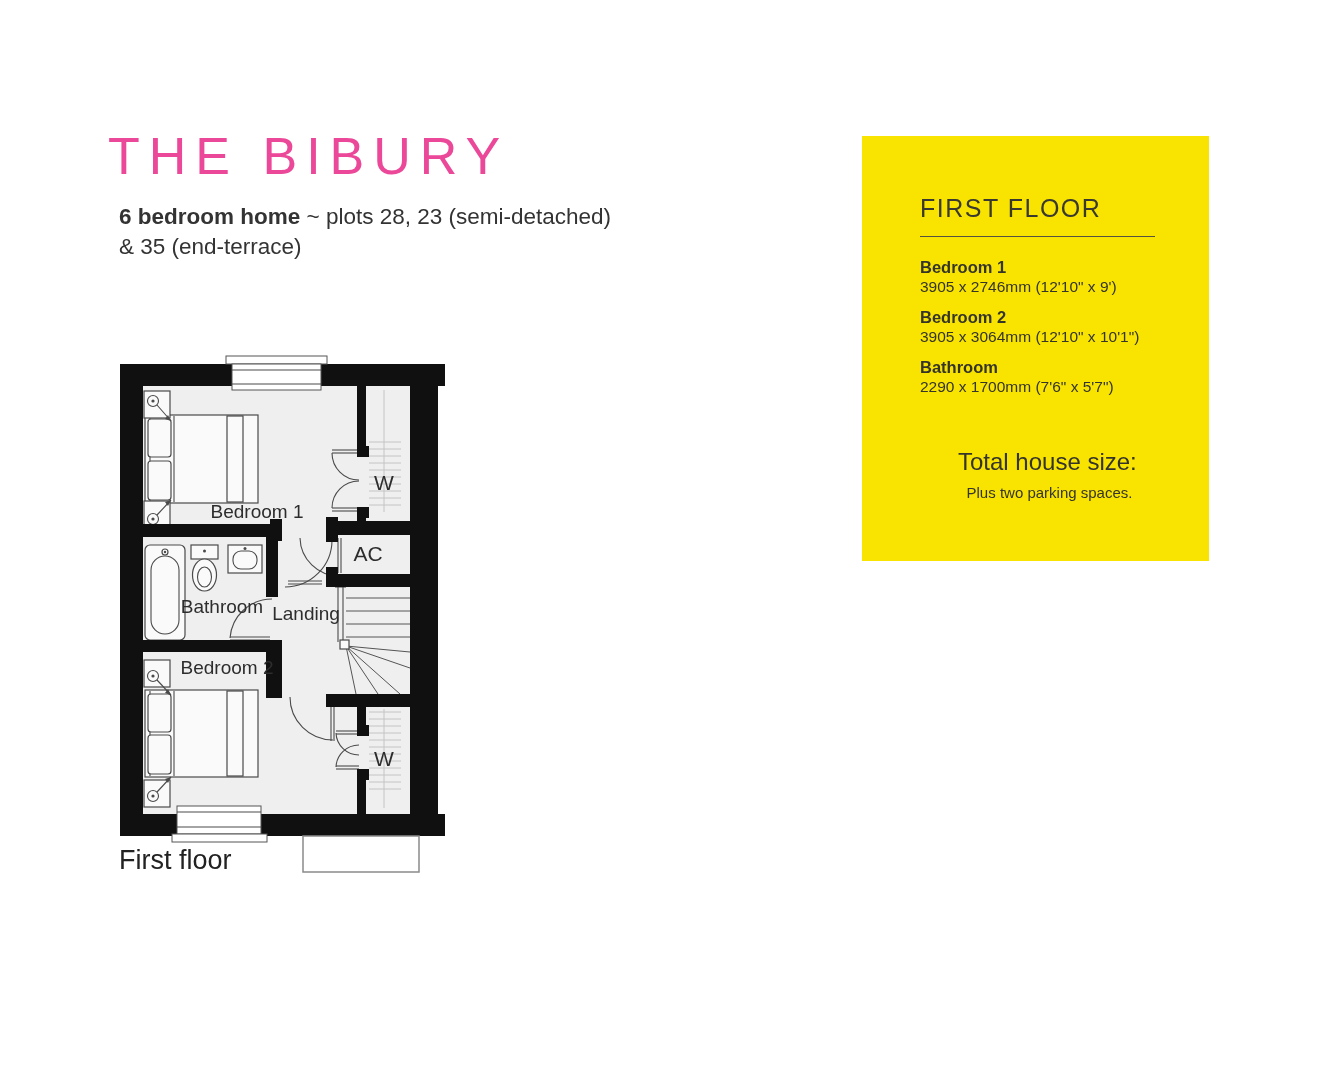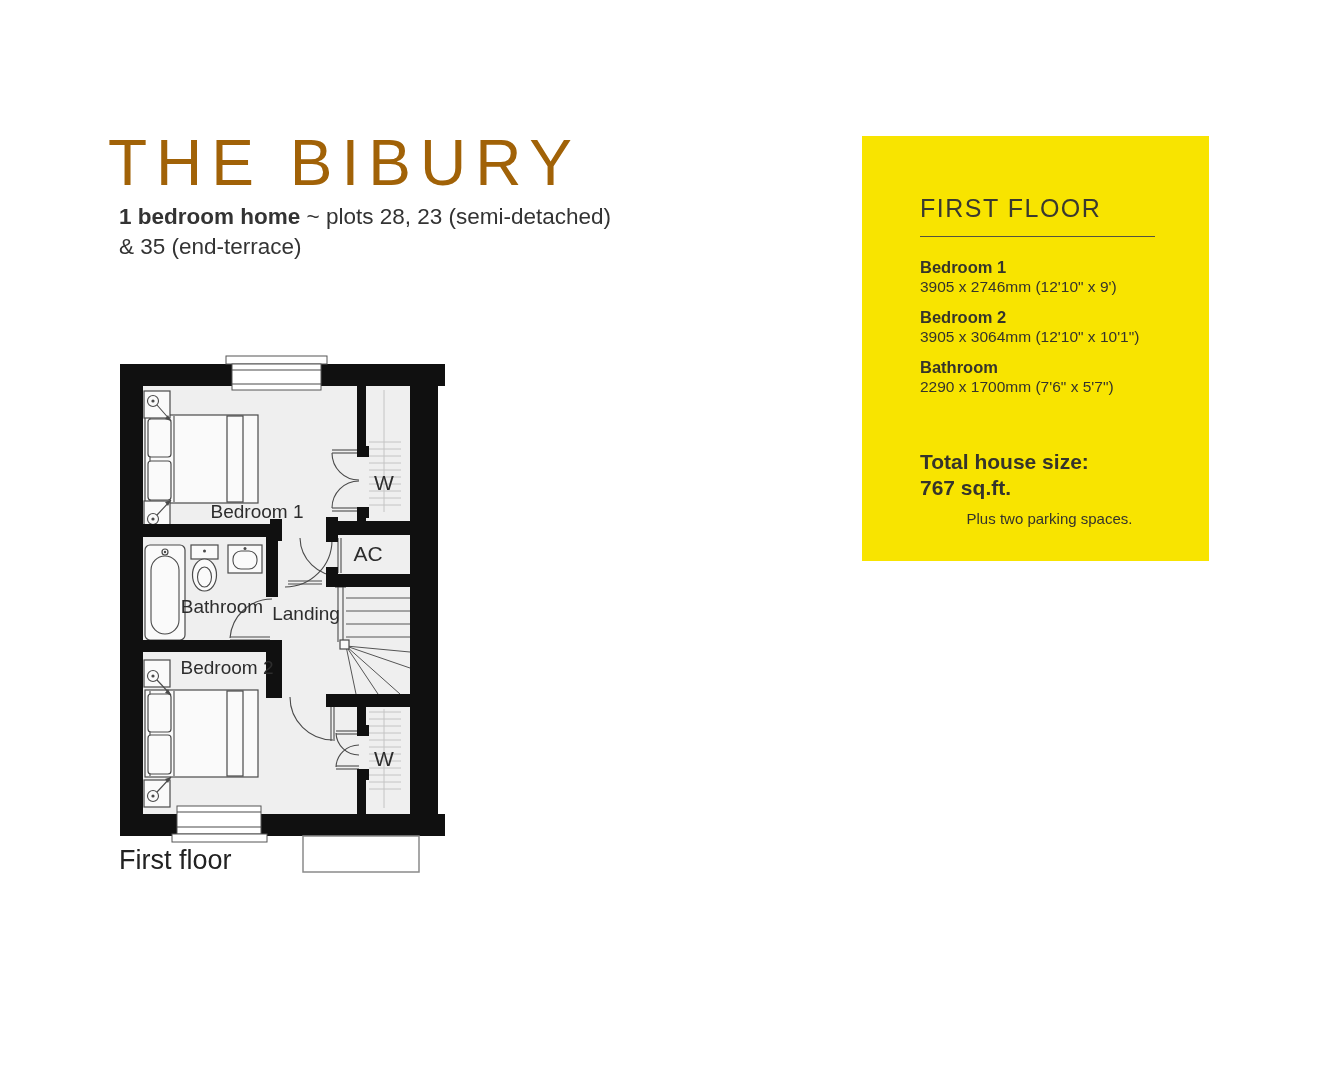--- a/index.html
+++ b/index.html
@@ -2,34 +2,34 @@
 <html style="--yellow: #F8E400; --wall: #101010; --floor: #EFEFEF;"><head>
 <meta charset="utf-8">
 <style>
   :root{
     --yellow:#F8E400; --wall:#101010; --floor:#EFEFEF; --ink:#323232;
   }
   html,body{margin:0;padding:0;background:#fff;}
   #page{position:relative;width:1324px;height:1080px;background:#fff;overflow:hidden;
         font-family:"Liberation Sans",sans-serif;color:var(--ink);}
   
-  #title{position:absolute;left:108px;top:126px;font-size:64px;font-weight:100;
-         letter-spacing:9px;color:#a16207;}
+  #title{position:absolute;left:108px;top:126px;font-size:52px;font-weight:100;
+         letter-spacing:9px;color:#ec4899;}
   #subtitle{position:absolute;left:119px;top:202px;font-size:22.5px;line-height:30px;
             color:#333;width:560px;}
   #subtitle b{font-weight:700;}
   
   #panel{position:absolute;left:862px;top:136px;width:347px;height:425px;
          background:var(--yellow);box-sizing:border-box;padding:58px 30px 0 58px;color:#35342b;}
   #panel .heading{font-size:25px;font-weight:400;letter-spacing:1.5px;color:#3a392f;}
   #panel .rule{border:none;border-top:1px solid #55533f;margin:13px 0 20px 0;width:235px;}
   #panel .room{margin-bottom:10px;line-height:20px;}
   #panel .room .rname{font-weight:700;font-size:16.5px;}
   #panel .room .rdims{font-size:15.5px;}
-  #panel .total{margin-top:52px;font-size:21px;font-weight:700;line-height:26px;}
+  #panel .total{margin-top:52px;font-size:24px;font-weight:400;line-height:26px;margin-left:38px;}
   #panel .note{margin-top:9px;font-size:15px;text-align:center;}
   
   #caption{position:absolute;left:119px;top:845px;font-size:27px;font-weight:500;color:#222;}
   
   .wall{fill:var(--wall);}
   .floor{fill:var(--floor);}
   .fix{fill:#fafafa;stroke:#4a4a4a;stroke-width:1.2;}
   .fixl{fill:none;stroke:#4a4a4a;stroke-width:1.1;}
   .arc{fill:none;stroke:#4a4a4a;stroke-width:1.1;}
   .shelf{stroke:#c4c4c4;stroke-width:1;}
@@ -38,42 +38,41 @@
   .plabel{font-family:"Liberation Sans",sans-serif;font-size:19px;fill:#2d2d2d;}
   .plabel.big{font-size:21px;}
 </style>
 </head>
 <body>
 
 <div id="page">
 
   <div id="title">THE BIBURY</div>
   <div id="subtitle">
-    <b>1 bedroom home</b><span> ~ plots 28, 23 (semi-detached)</span><br>
+    <b>6 bedroom home</b><span> ~ plots 28, 23 (semi-detached)</span><br>
     <span>&amp; 35 (end-terrace)</span>
   </div>
 
   <div id="panel">
     <div class="heading">FIRST FLOOR</div>
     <hr class="rule">
     <div class="room">
       <div class="rname">Bedroom 1</div>
       <div class="rdims">3905 x 2746mm (12'10" x 9')</div>
     </div>
     <div class="room">
       <div class="rname">Bedroom 2</div>
       <div class="rdims">3905 x 3064mm (12'10" x 10'1")</div>
     </div>
     <div class="room">
       <div class="rname">Bathroom</div>
       <div class="rdims">2290 x 1700mm (7'6" x 5'7")</div>
     </div>
     <div class="total">
       <div>Total house size:</div>
-      <div>767 sq.ft.</div>
     </div>
     <div class="note">Plus two parking spaces.</div>
   </div>
 
   <svg style="position:absolute;left:100px;top:350px;" width="360" height="540" viewBox="100 350 360 540" xmlns="http://www.w3.org/2000/svg">
 
     <rect class="floor" x="132" y="374" width="292" height="452"></rect>
 
     <g>
       <g class="shelf">

